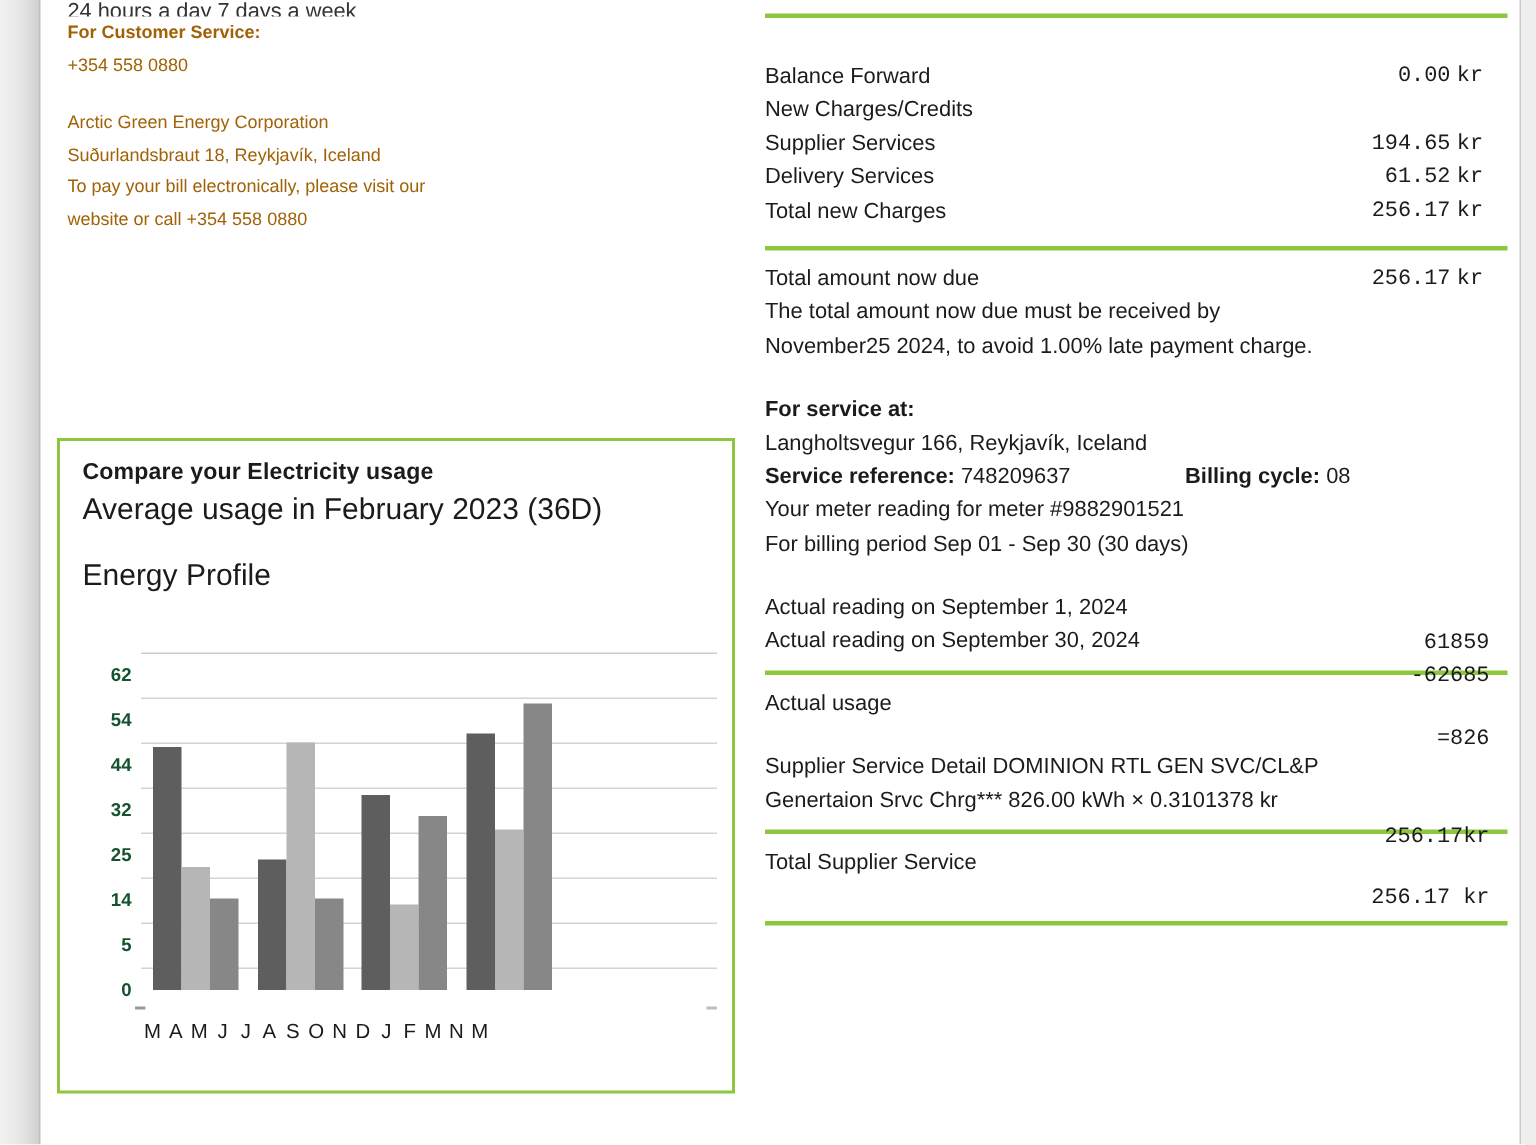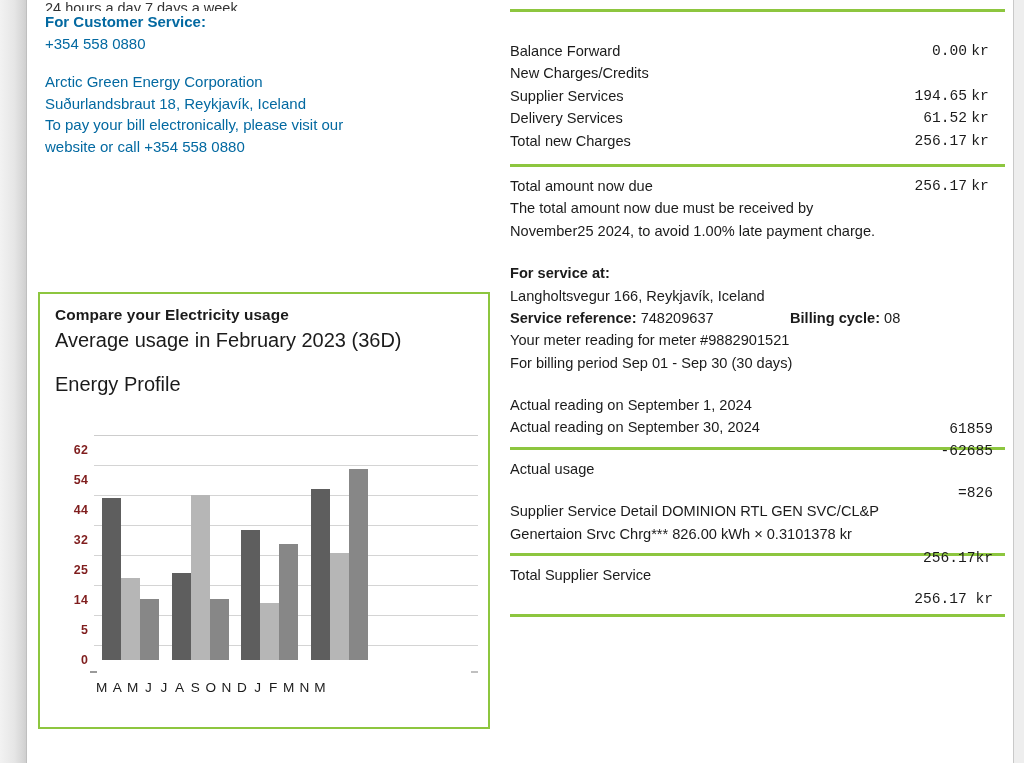--- a/index.html
+++ b/index.html
@@ -15,37 +15,37 @@
   
   .edge-left  { position:absolute; left:0;    top:0; width:26px;  height:763px;
                 background: linear-gradient(to right,#f2f2f2 0%,#e6e6e6 55%,#d6d6d6 88%,#cfcfcf 100%); }
   .edge-left-line { position:absolute; left:26px; top:0; width:1px; height:763px; background:#bfbfbf; }
   .edge-right-line{ position:absolute; left:1013px; top:0; width:1px; height:763px; background:#c9c9c9; }
   .edge-right { position:absolute; left:1014px; top:0; width:10px; height:763px; background:#eeeeee; }
 
   
   .left-col { position:absolute; left:45px; top:0; width:430px; }
   .clip-line { font-size:14.5px; line-height:16px; color:#333; height:11px; overflow:hidden; }
-  .lc-line   { font-size:15px; line-height:21.5px; color:#0369a1; white-space:nowrap; }
+  .lc-line   { font-size:12px; line-height:21.5px; color:#a16207; white-space:nowrap; }
   .lc-line.b { font-weight:bold; }
   .gap-lg    { height:17px; }
 
   
   .chart-card {
     position:absolute; left:38px; top:292px; width:452px; height:437px;
     border:2px solid #8dc63f; background:#fff;
   }
   .cc-title { position:absolute; left:15px; top:12px; font-size:15.4px; font-weight:bold; letter-spacing:.1px; }
   .cc-sub   { position:absolute; left:15px; font-size:20px; }
   .cc-sub.s1 { top:35px; } .cc-sub.s2 { top:57px; } .cc-sub.s3 { top:79px; }
 
   .plot { position:absolute; left:18px; top:138px; width:420px; height:238px; }
   .ylabels { position:absolute; left:0; top:0; width:30px; height:238px; }
   .ylabels span {
-    position:absolute; right:0; font-size:12.4px; font-weight:bold; color:#7f1d1d;
+    position:absolute; right:0; font-size:12.4px; font-weight:bold; color:#14532d;
     transform:translateY(-50%); letter-spacing:.2px;
   }
   .grid-area { position:absolute; left:36px; top:0; right:0; height:238px; }
   .gl { position:absolute; left:0; right:0; height:1px; background:#d4d4d4; }
   .gl.top { background:#cdcdcd; }
   .axis-base { position:absolute; left:0; right:0; bottom:0; height:0; }
   .tick-l { position:absolute; left:-4px; bottom:-3px; width:7px; height:2px; background:#9a9a9a; }
   .tick-r { position:absolute; right:0px; bottom:-3px; width:7px; height:2px; background:#c0c0c0; }
 
   .bars { position:absolute; left:0; bottom:0; width:100%; height:238px; }

